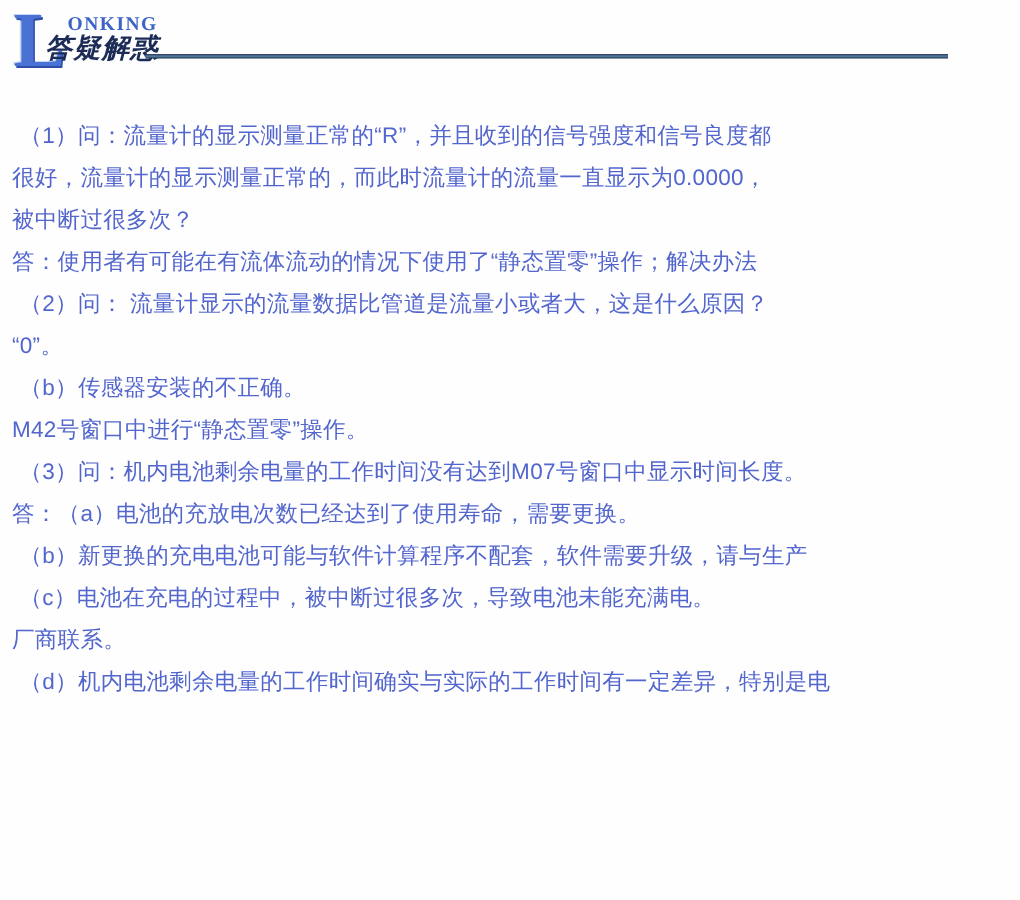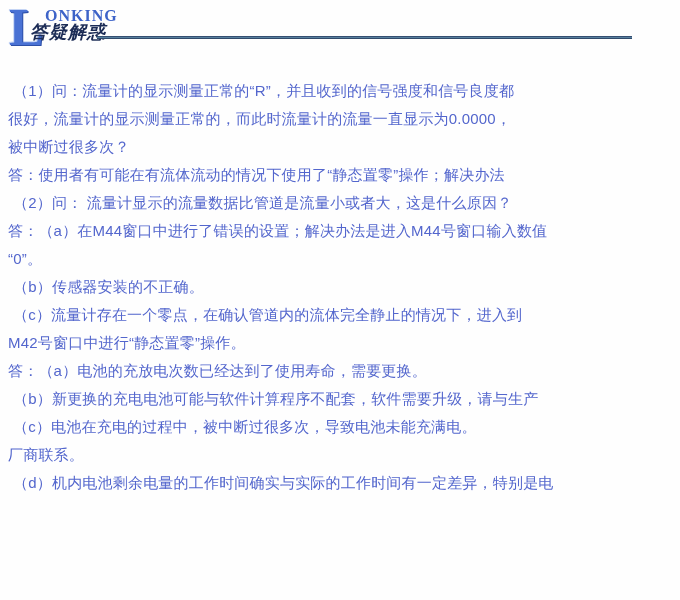--- a/index.html
+++ b/index.html
@@ -22,21 +22,21 @@
     font-family: "Liberation Serif", "DejaVu Serif", serif;
     font-weight: bold;
     font-size: 52px; line-height: 52px;
     color: #4a72d4;
     text-shadow: 1px 1px 0 #2d4fa8, -1px -1px 0 #c4d4f4;
   }
   .logo-word {
     position: absolute; left: 45px; top: 9px;
     font-family: "Liberation Serif", "DejaVu Serif", serif;
     font-weight: bold;
-    font-size: 16px; line-height: 13px;
+    font-size: 13px; line-height: 13px;
     letter-spacing: 1px;
     color: #3d63c8;
   }
   .logo-subtitle {
     position: absolute; left: 30px; top: 22px;
     font-size: 18px; line-height: 20px;
     font-weight: bold;
     font-style: italic;
     color: #1c2c56;
     letter-spacing: 1px;
@@ -73,25 +73,24 @@
     <span class="logo-subtitle">答疑解惑</span>
     <div class="header-rule"></div>
   </div>
 
   <div class="content">
     <div class="text-line indent">（1）问：流量计的显示测量正常的“R”，并且收到的信号强度和信号良度都</div>
     <div class="text-line">很好，流量计的显示测量正常的，而此时流量计的流量一直显示为0.0000，</div>
     <div class="text-line">被中断过很多次？</div>
     <div class="text-line">答：使用者有可能在有流体流动的情况下使用了“静态置零”操作；解决办法</div>
     <div class="text-line indent">（2）问： 流量计显示的流量数据比管道是流量小或者大，这是什么原因？</div>
-    <div class="text-line">答：（a）在M44窗口中进行了错误的设置；解决办法是进入M44号窗口输入数值</div>
     <div class="text-line">“0”。</div>
     <div class="text-line indent">（b）传感器安装的不正确。</div>
-    <div class="text-line indent">（c）流量计存在一个零点，在确认管道内的流体完全静止的情况下，进入到</div>
     <div class="text-line">M42号窗口中进行“静态置零”操作。</div>
+    <div class="text-line indent">（3）问：机内电池剩余电量的工作时间没有达到M07号窗口中显示时间长度。</div>
     <div class="text-line">答：（a）电池的充放电次数已经达到了使用寿命，需要更换。</div>
     <div class="text-line indent">（b）新更换的充电电池可能与软件计算程序不配套，软件需要升级，请与生产</div>
     <div class="text-line indent">（c）电池在充电的过程中，被中断过很多次，导致电池未能充满电。</div>
     <div class="text-line">厂商联系。</div>
     <div class="text-line indent">（d）机内电池剩余电量的工作时间确实与实际的工作时间有一定差异，特别是电</div>
   </div>
 
 </div>
 
 </body></html>

